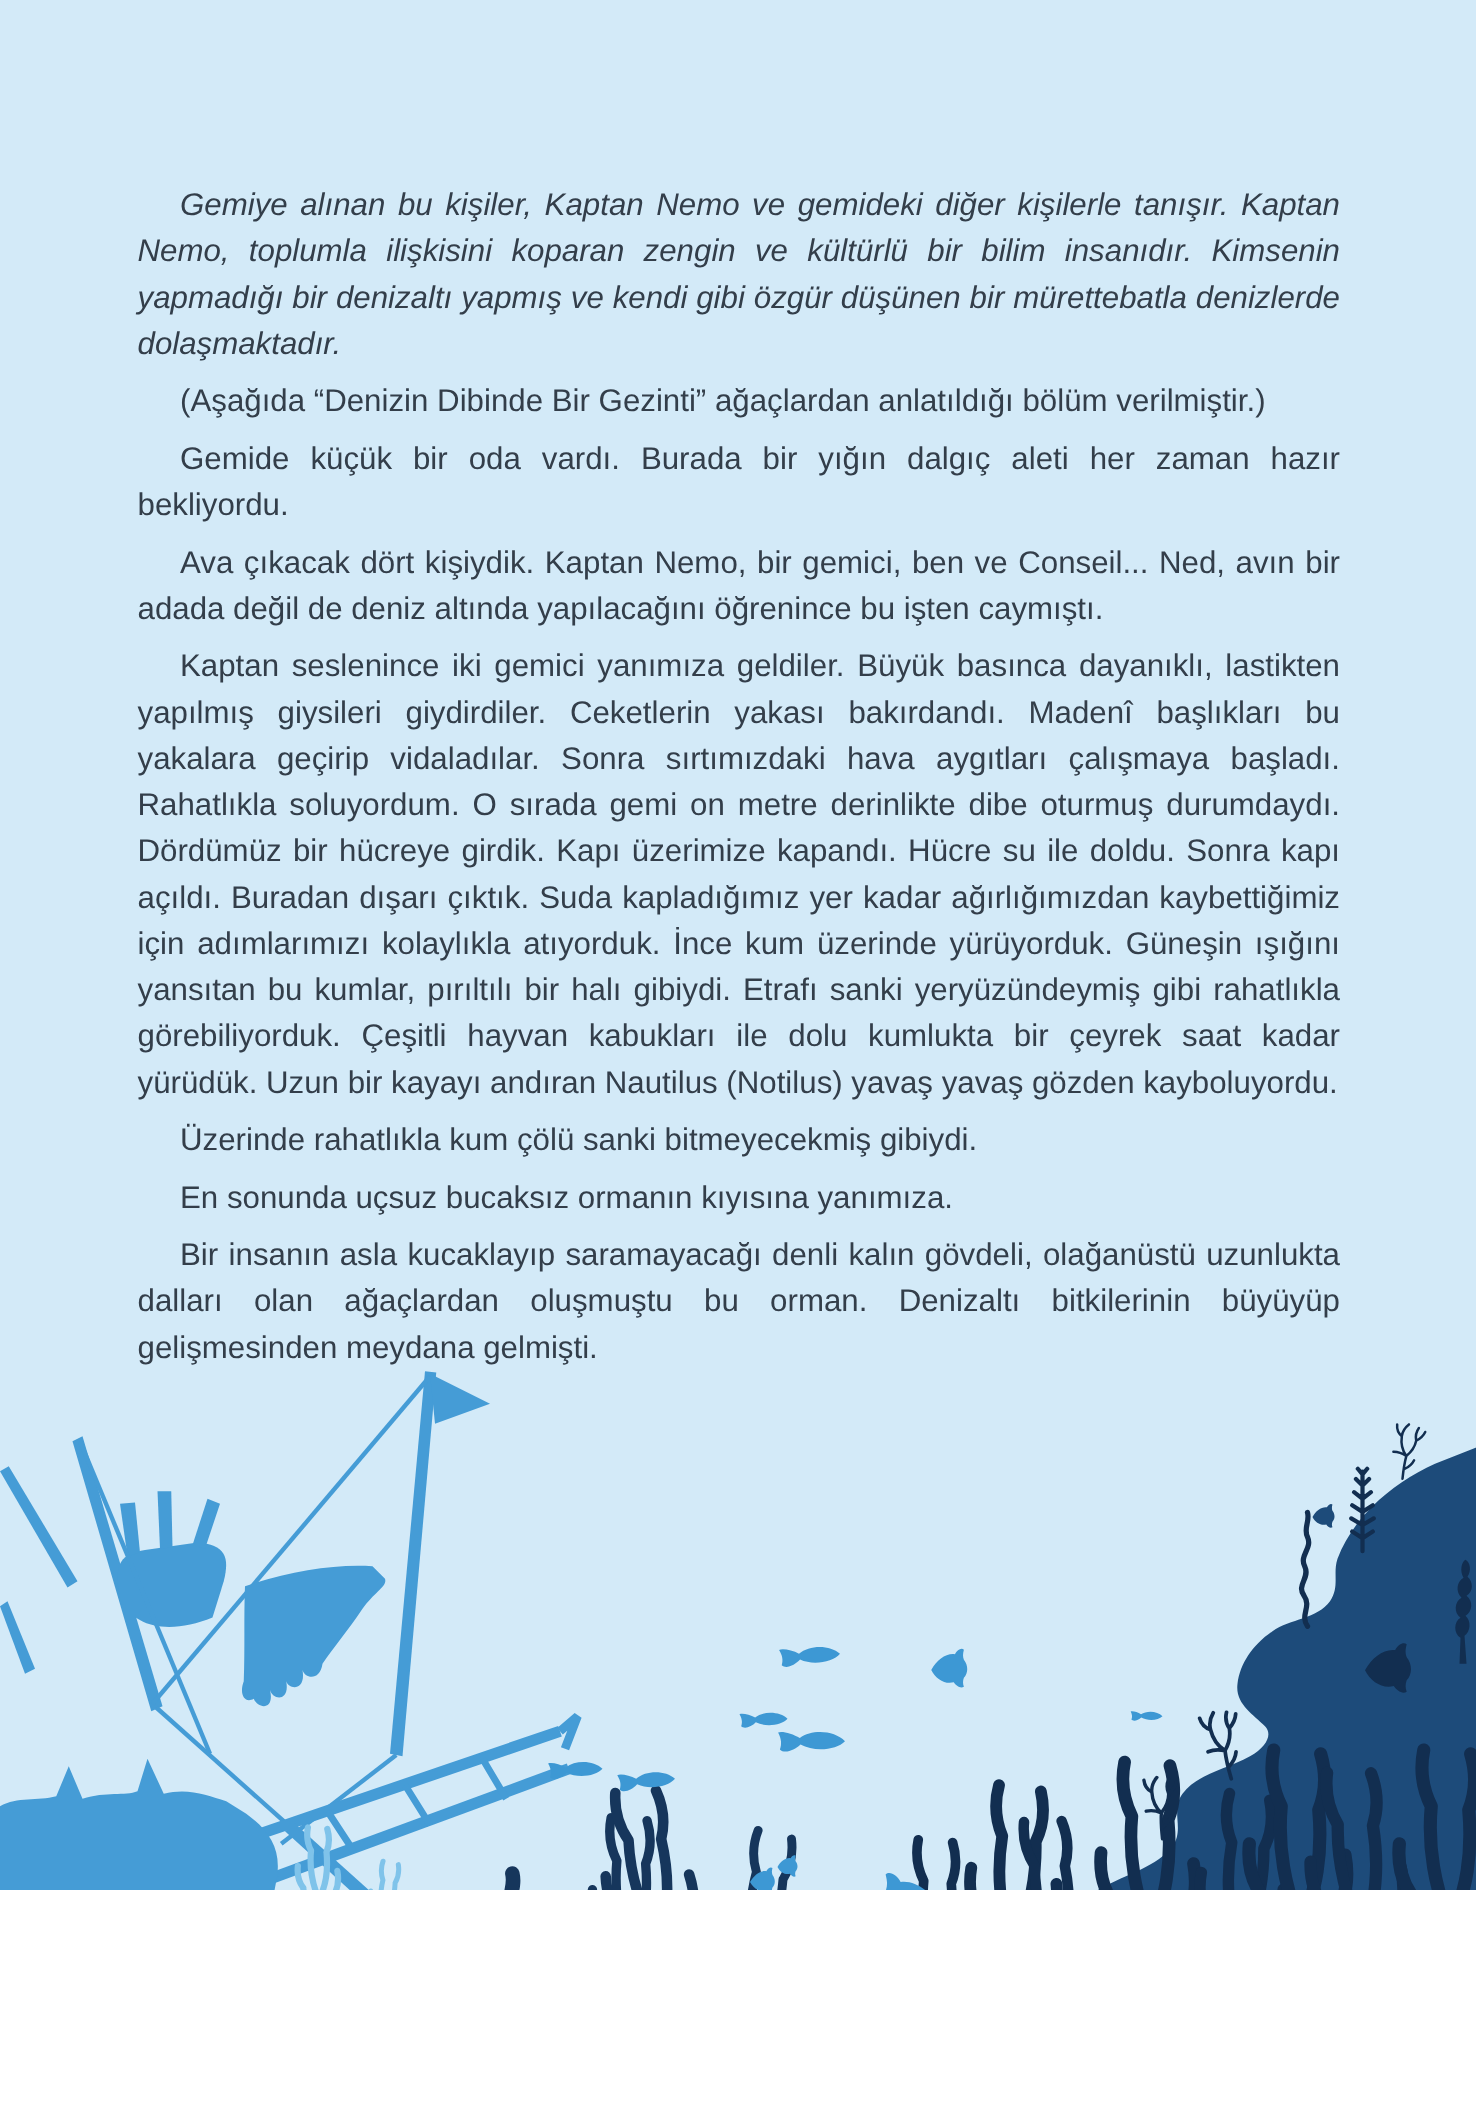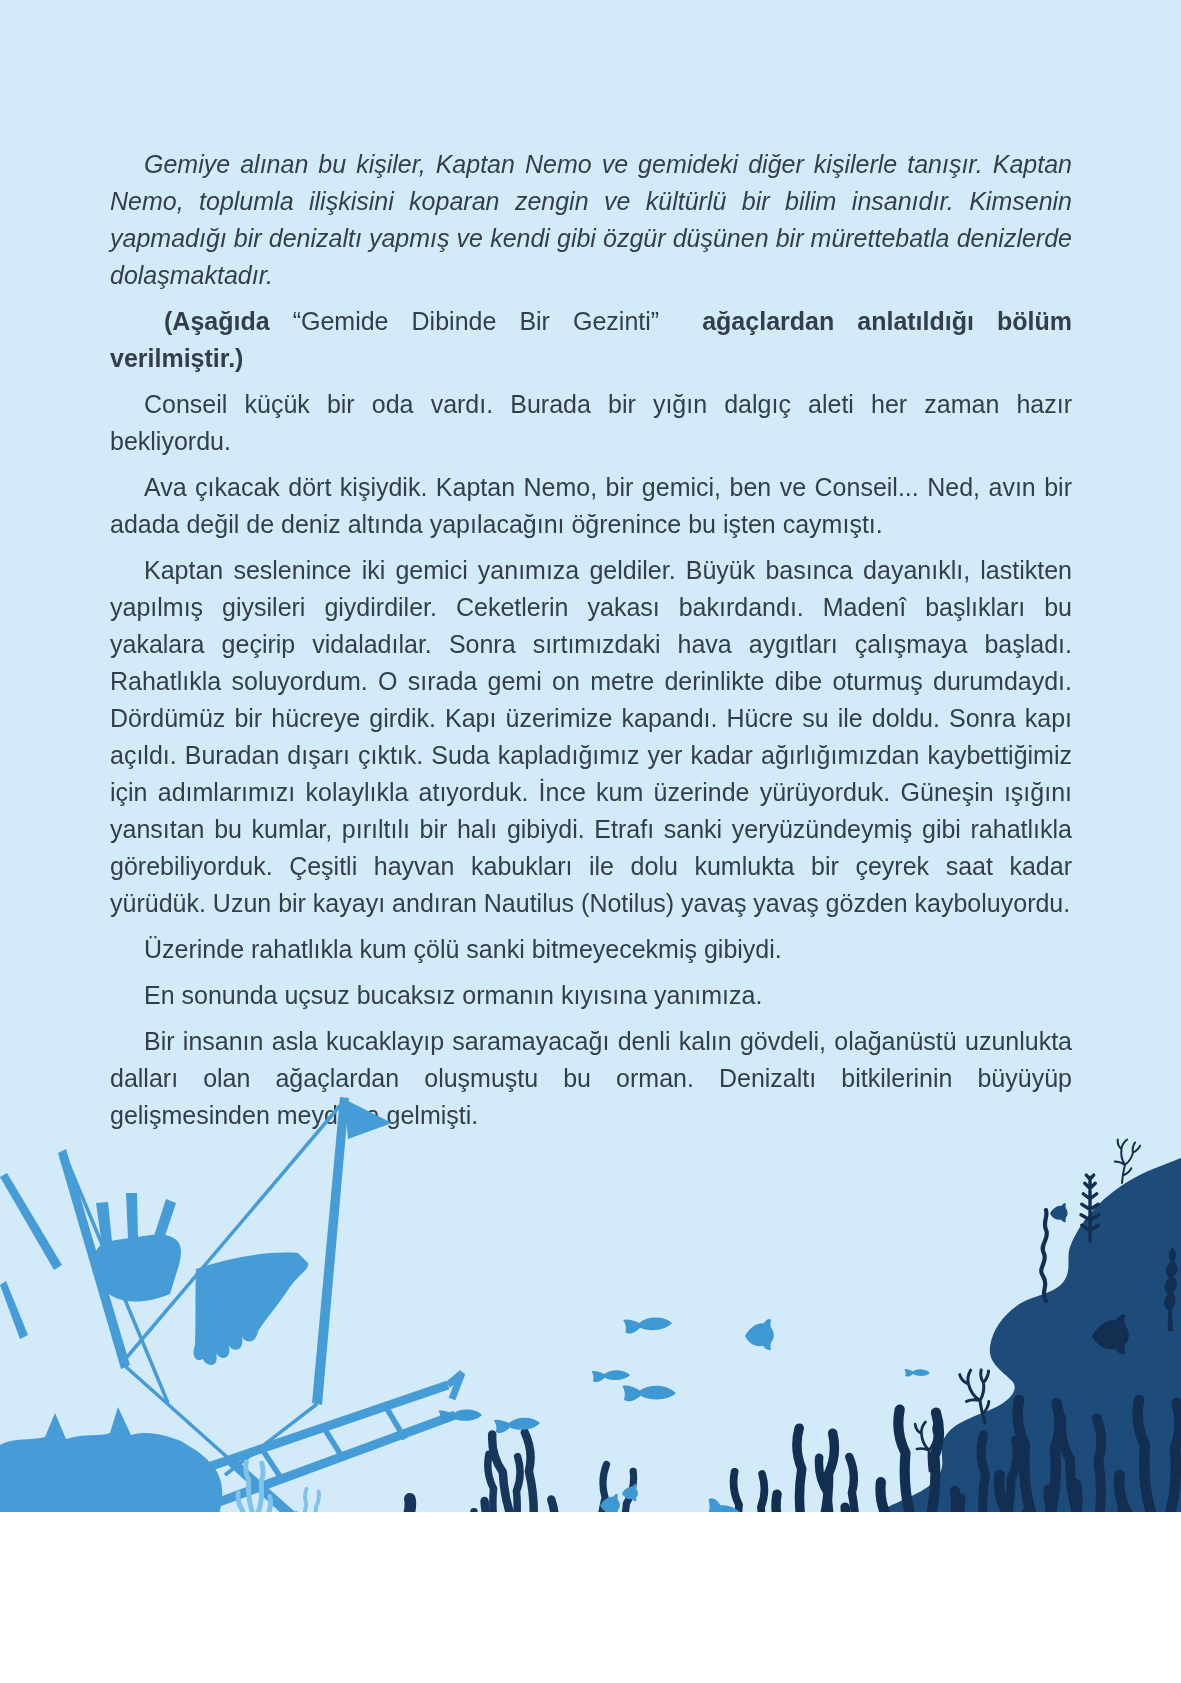--- a/index.html
+++ b/index.html
@@ -8,32 +8,32 @@
     position:relative; width:1181px; height:1512px;
     background:#d3eaf8; overflow:hidden;
     font-family:"Liberation Sans","DejaVu Sans",sans-serif;
   }
   .text-block { position:absolute; left:110px; top:146px; width:962px; }
   .para {
     font-size:25px; line-height:37px; color:#333e4a;
     text-align:justify; text-indent:34px; margin-bottom:9px;
   }
   .italic { font-style:italic; }
-  .b { font-weight:bold;margin-left:20px; }
+  .b { font-weight:normal; }
   .illu { position:absolute; left:0; top:1073px; width:1181px; height:610px; display:block; }
 </style>
 </head>
 <body>
 
 <div class="page">
 
   <div class="text-block">
     <p class="para italic">Gemiye alınan bu kişiler, Kaptan Nemo ve gemideki diğer kişilerle tanışır. Kaptan Nemo, toplumla ilişkisini koparan zengin ve kültürlü bir bilim insanıdır. Kimsenin yapmadığı bir denizaltı yapmış ve kendi gibi özgür düşünen bir mürettebatla denizlerde dolaşmaktadır.</p>
-    <p class="para"><span class="b">(Aşağıda </span><span>“Gemide Dibinde Bir Gezinti”</span><span class="b"> ağaçlardan anlatıldığı bölüm verilmiştir.)</span></p>
-    <p class="para">Conseil küçük bir oda vardı. Burada bir yığın dalgıç aleti her zaman hazır bekliyordu.</p>
+    <p class="para"><span class="b">(Aşağıda </span><span>“Denizin Dibinde Bir Gezinti”</span><span class="b"> ağaçlardan anlatıldığı bölüm verilmiştir.)</span></p>
+    <p class="para">Gemide küçük bir oda vardı. Burada bir yığın dalgıç aleti her zaman hazır bekliyordu.</p>
     <p class="para">Ava çıkacak dört kişiydik. Kaptan Nemo, bir gemici, ben ve Conseil... Ned, avın bir adada değil de deniz altında yapılacağını öğrenince bu işten caymıştı.</p>
     <p class="para">Kaptan seslenince iki gemici yanımıza geldiler. Büyük basınca dayanıklı, lastikten yapılmış giysileri giydirdiler. Ceketlerin yakası bakırdandı. Madenî başlıkları bu yakalara geçirip vidaladılar. Sonra sırtımızdaki hava aygıtları çalışmaya başladı. Rahatlıkla soluyordum. O sırada gemi on metre derinlikte dibe oturmuş durumdaydı. Dördümüz bir hücreye girdik. Kapı üzerimize kapandı. Hücre su ile doldu. Sonra kapı açıldı. Buradan dışarı çıktık. Suda kapladığımız yer kadar ağırlığımızdan kaybettiğimiz için adımlarımızı kolaylıkla atıyorduk. İnce kum üzerinde yürüyorduk. Güneşin ışığını yansıtan bu kumlar, pırıltılı bir halı gibiydi. Etrafı sanki yeryüzündeymiş gibi rahatlıkla görebiliyorduk. Çeşitli hayvan kabukları ile dolu kumlukta bir çeyrek saat kadar yürüdük. Uzun bir kayayı andıran Nautilus (Notilus) yavaş yavaş gözden kayboluyordu.</p>
     <p class="para">Üzerinde rahatlıkla kum çölü sanki bitmeyecekmiş gibiydi.</p>
     <p class="para">En sonunda uçsuz bucaksız ormanın kıyısına yanımıza.</p>
     <p class="para">Bir insanın asla kucaklayıp saramayacağı denli kalın gövdeli, olağanüstü uzunlukta dalları olan ağaçlardan oluşmuştu bu orman. Denizaltı bitkilerinin büyüyüp gelişmesinden meydana gelmişti.</p>
   </div>
 
   <svg class="illu" viewBox="0 0 1181 610" xmlns="http://www.w3.org/2000/svg">
     <defs>
       <radialGradient id="g1">

